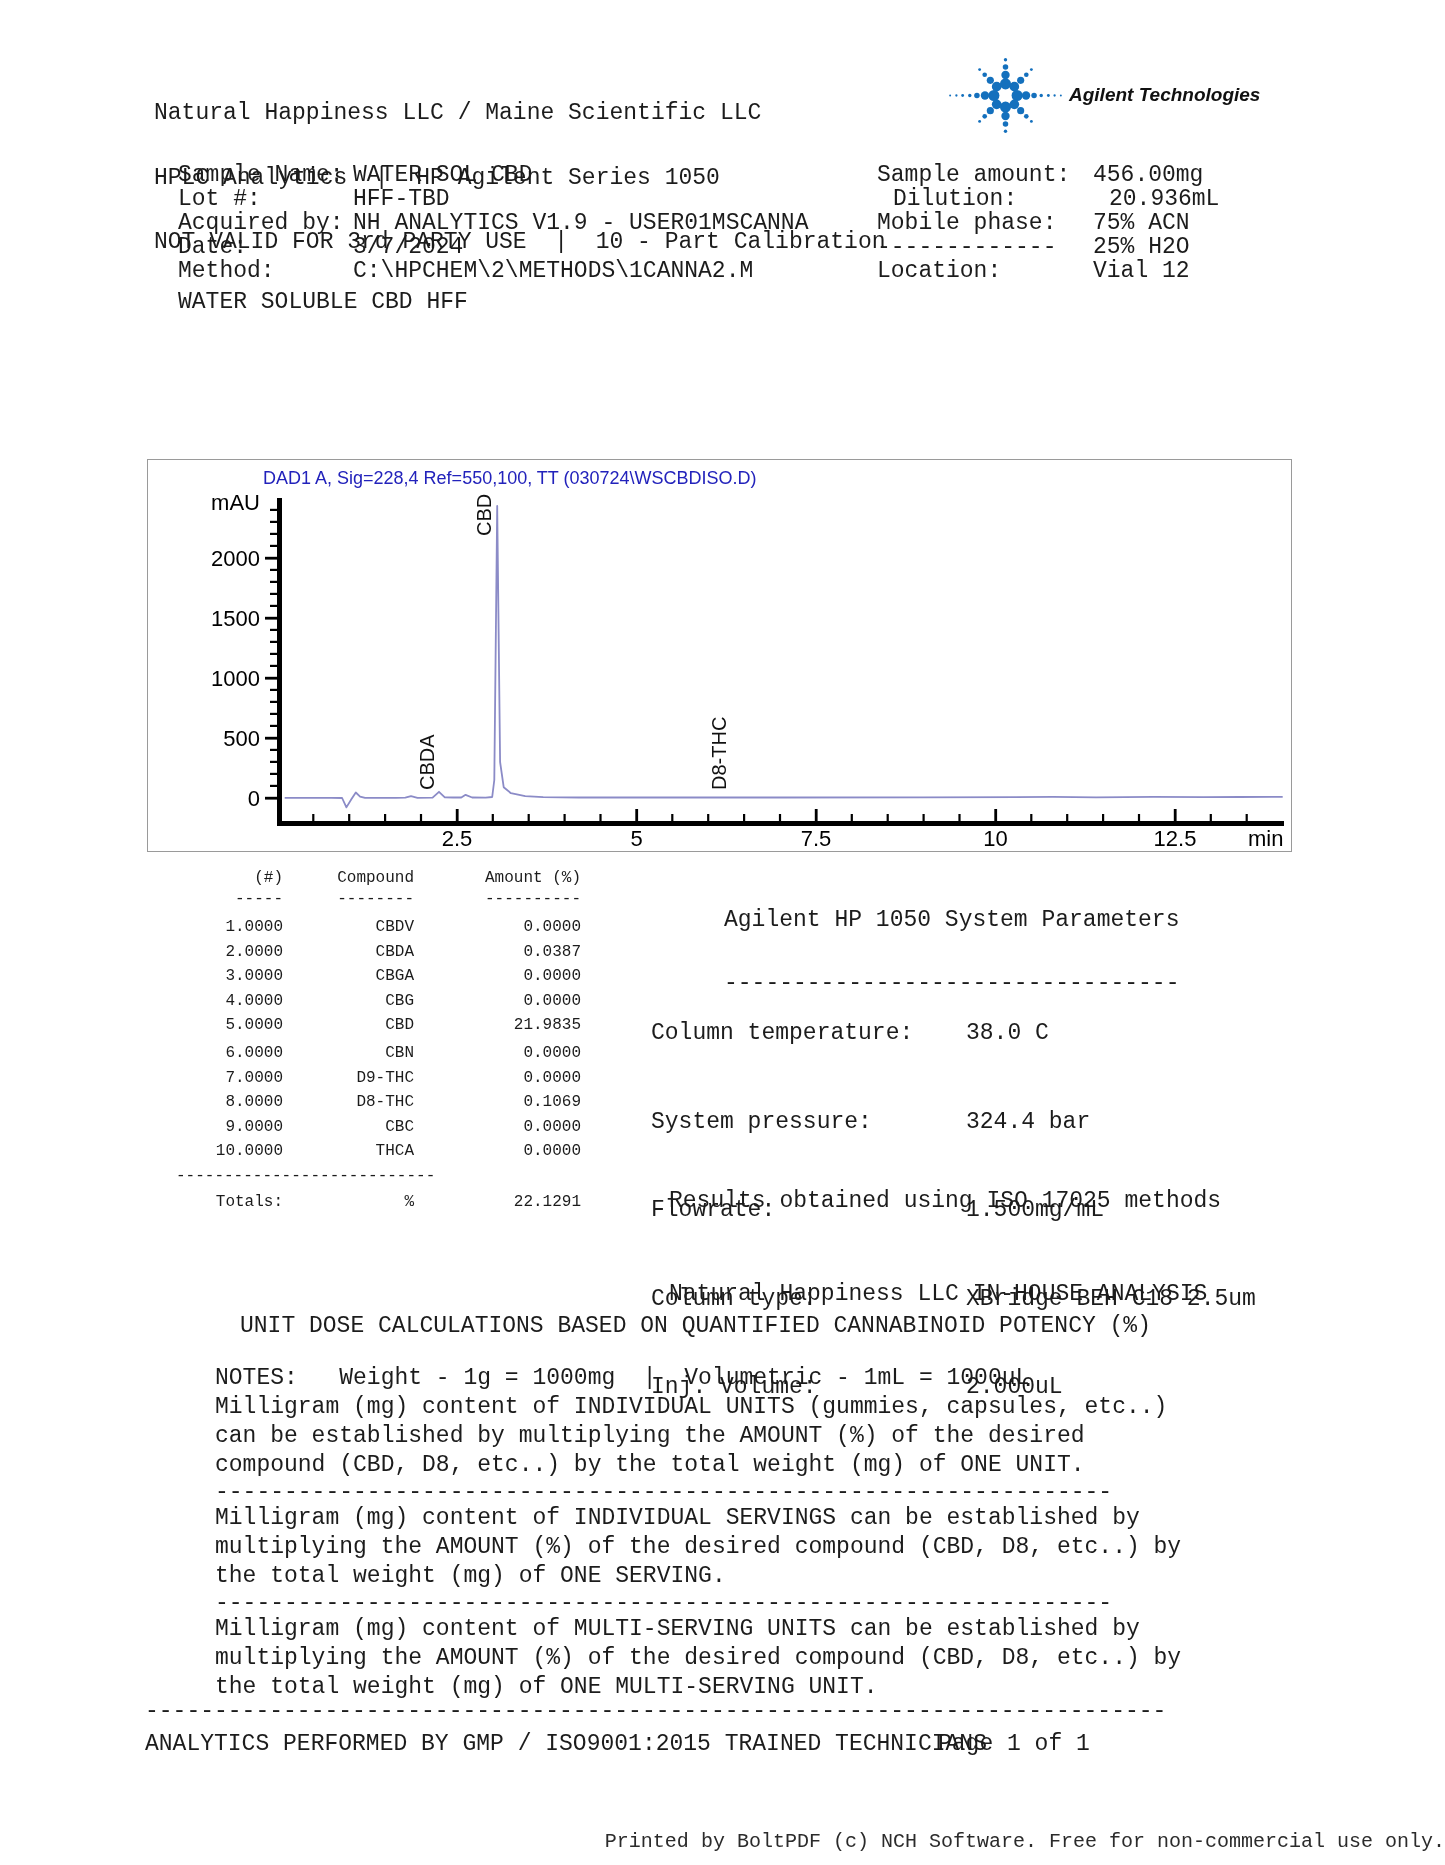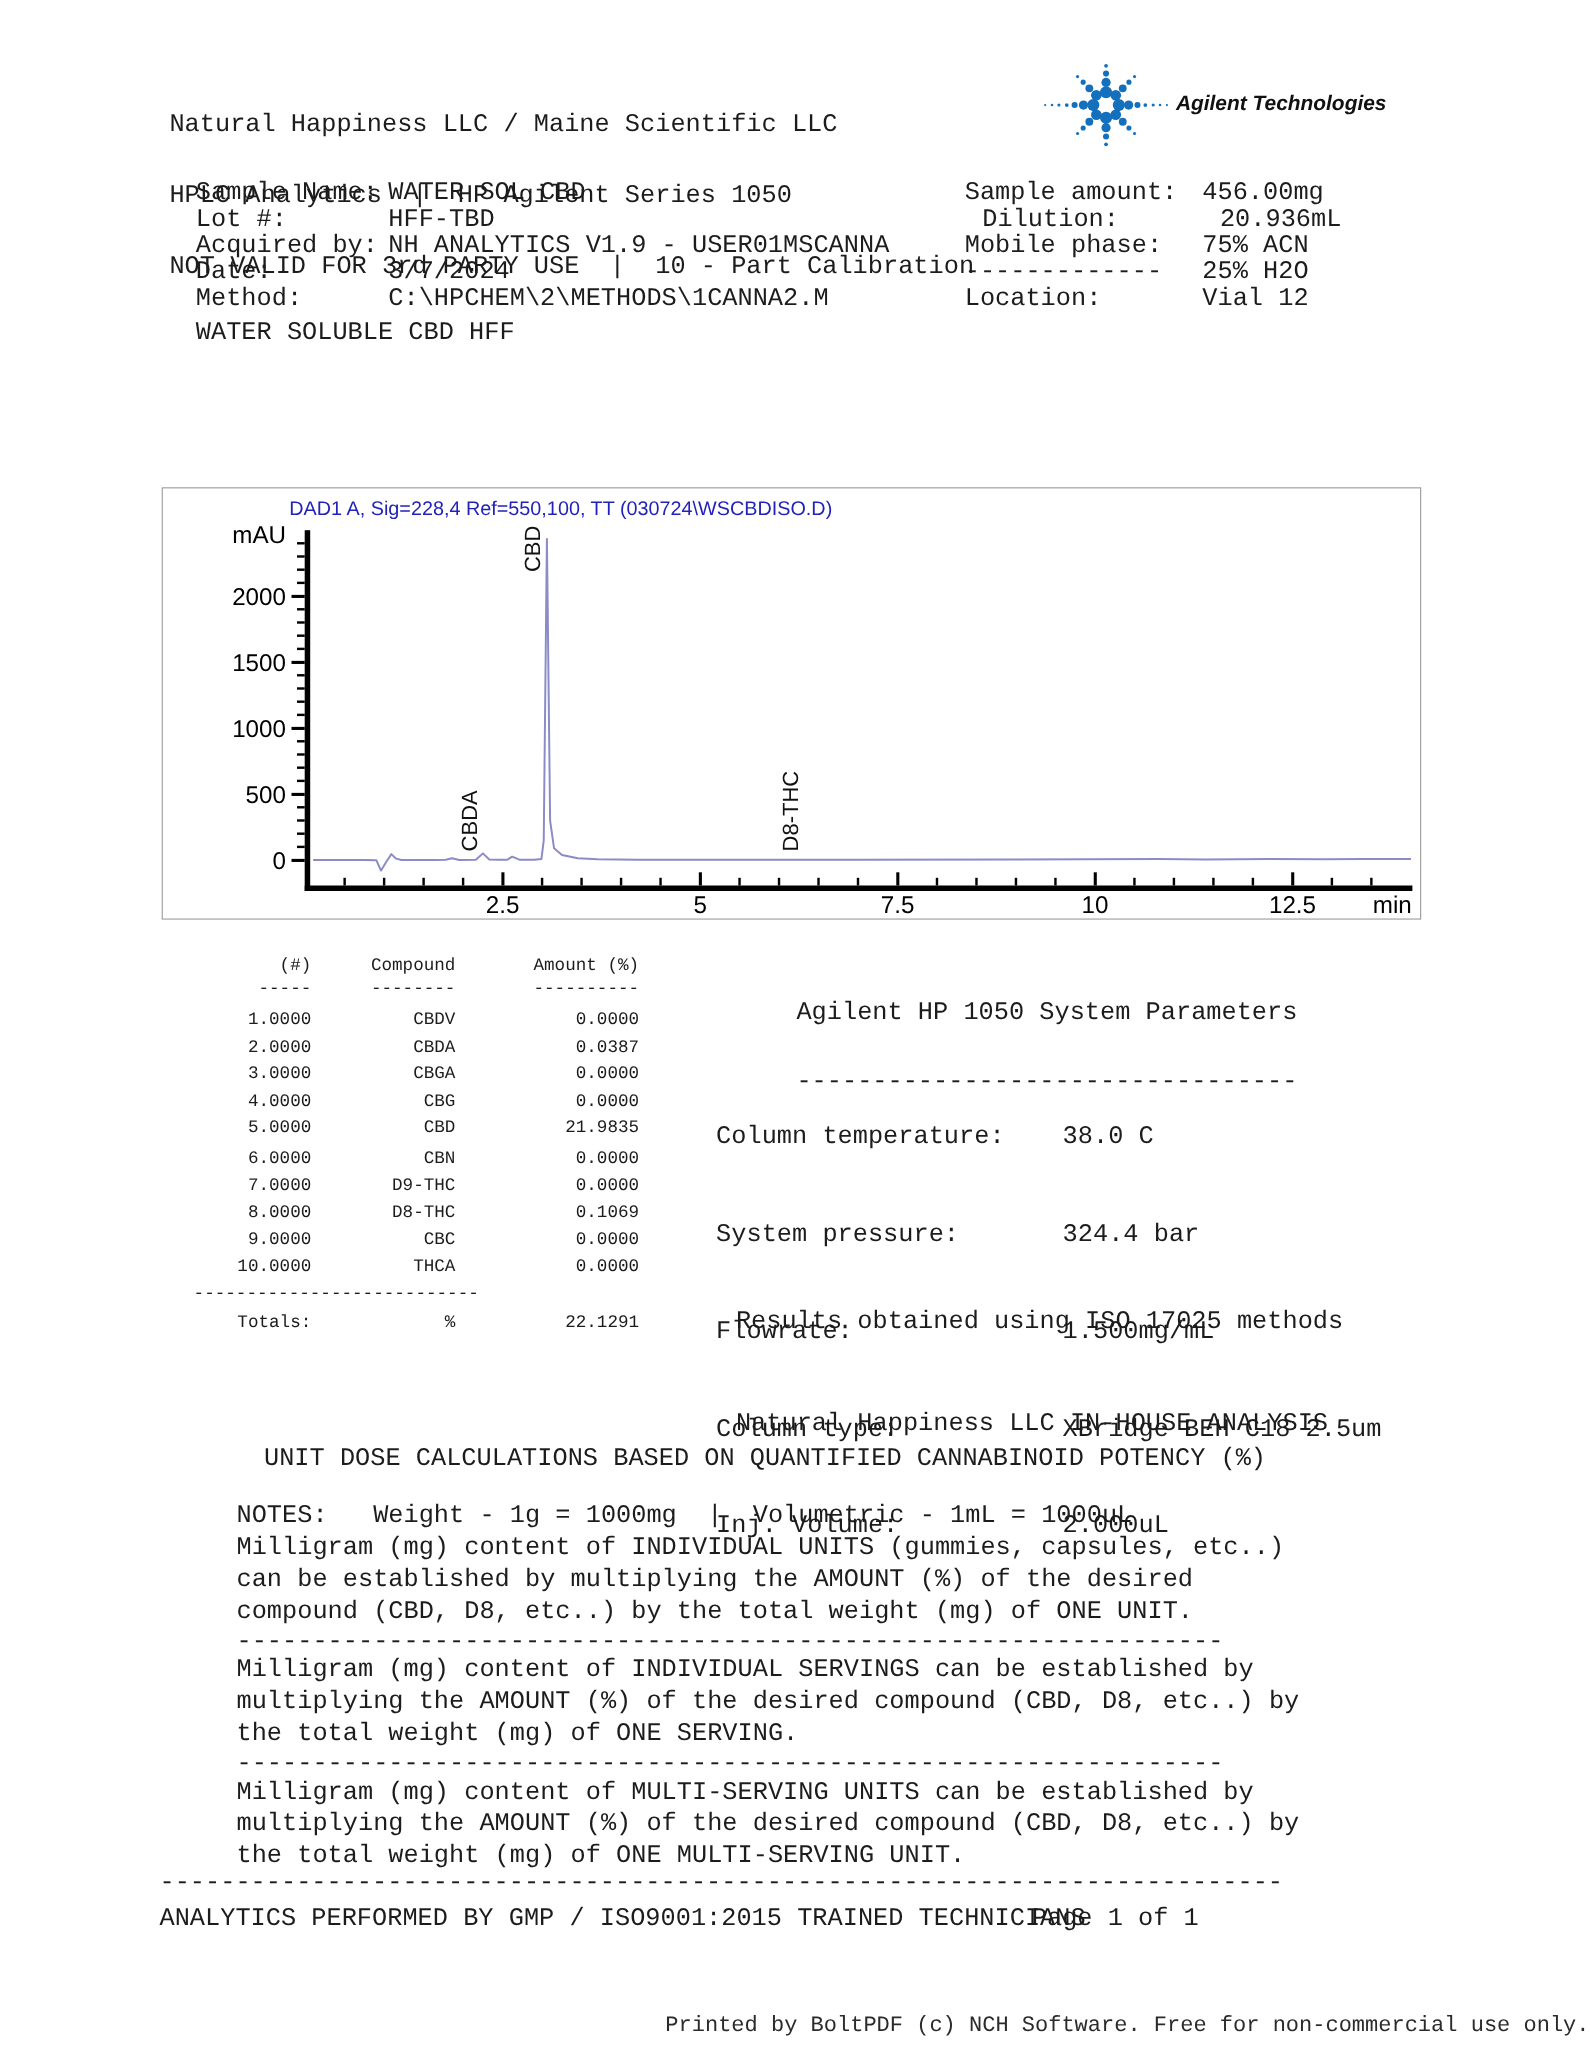--- a/index.html
+++ b/index.html
@@ -83,21 +83,21 @@
 <div class="abs info" style="left:877px;top:163px;">
   <div class="row"><span class="lbl" style="width:216px;">Sample amount:</span><span>456.00mg</span></div>
   <div class="row"><span class="lbl" style="width:216px;margin-left:16px;">Dilution:</span><span>20.936mL</span></div>
   <div class="row"><span class="lbl" style="width:216px;">Mobile phase:</span><span>75% ACN</span></div>
   <div class="row"><span class="lbl" style="width:216px;">-------------</span><span>25% H2O</span></div>
   <div class="row"><span class="lbl" style="width:216px;">Location:</span><span>Vial 12</span></div>
 </div>
 
 <div class="abs mono" style="left:178px;top:288px;">WATER SOLUBLE CBD HFF</div>
 
-<div class="abs chart-frame" style="left:147px;top:443px;width:1143px;height:391px;">
+<div class="abs chart-frame" style="left:147px;top:459px;width:1143px;height:391px;">
   <svg id="chart" width="1143" height="391" viewBox="0 0 1143 391">
       <text x="115" y="24" fill="#2222bb" font-size="18" font-family="&quot;Liberation Sans&quot;,&quot;DejaVu Sans&quot;,sans-serif">DAD1 A, Sig=228,4 Ref=550,100, TT (030724\WSCBDISO.D)</text>
       <rect x="129" y="38" width="5" height="328" fill="#000000"></rect>
       <rect x="129" y="361" width="1007" height="5" fill="#000000"></rect>
       <rect x="117" y="336.8" width="12" height="2.8" fill="#000000"></rect>
       <rect x="122" y="324.8" width="7" height="2.2" fill="#000000"></rect>
       <rect x="122" y="312.8" width="7" height="2.2" fill="#000000"></rect>
       <rect x="122" y="300.8" width="7" height="2.2" fill="#000000"></rect>
       <rect x="122" y="288.8" width="7" height="2.2" fill="#000000"></rect>
       <rect x="117" y="276.8" width="12" height="2.8" fill="#000000"></rect>

